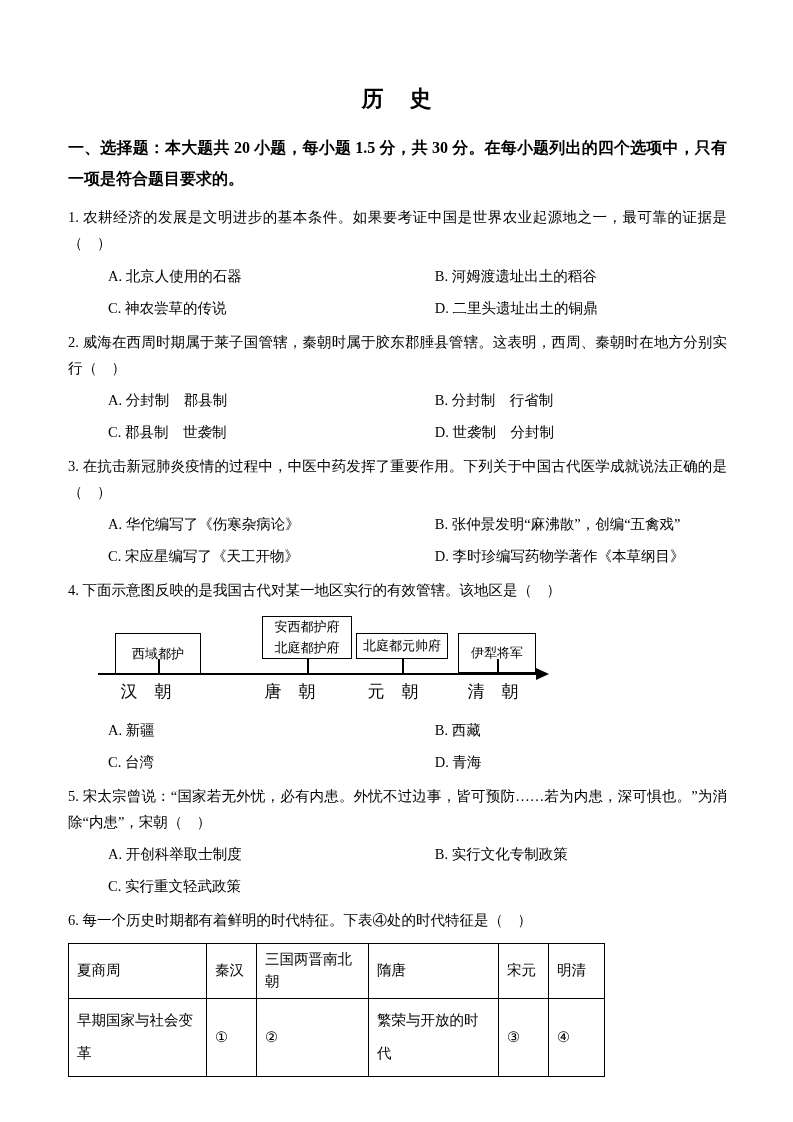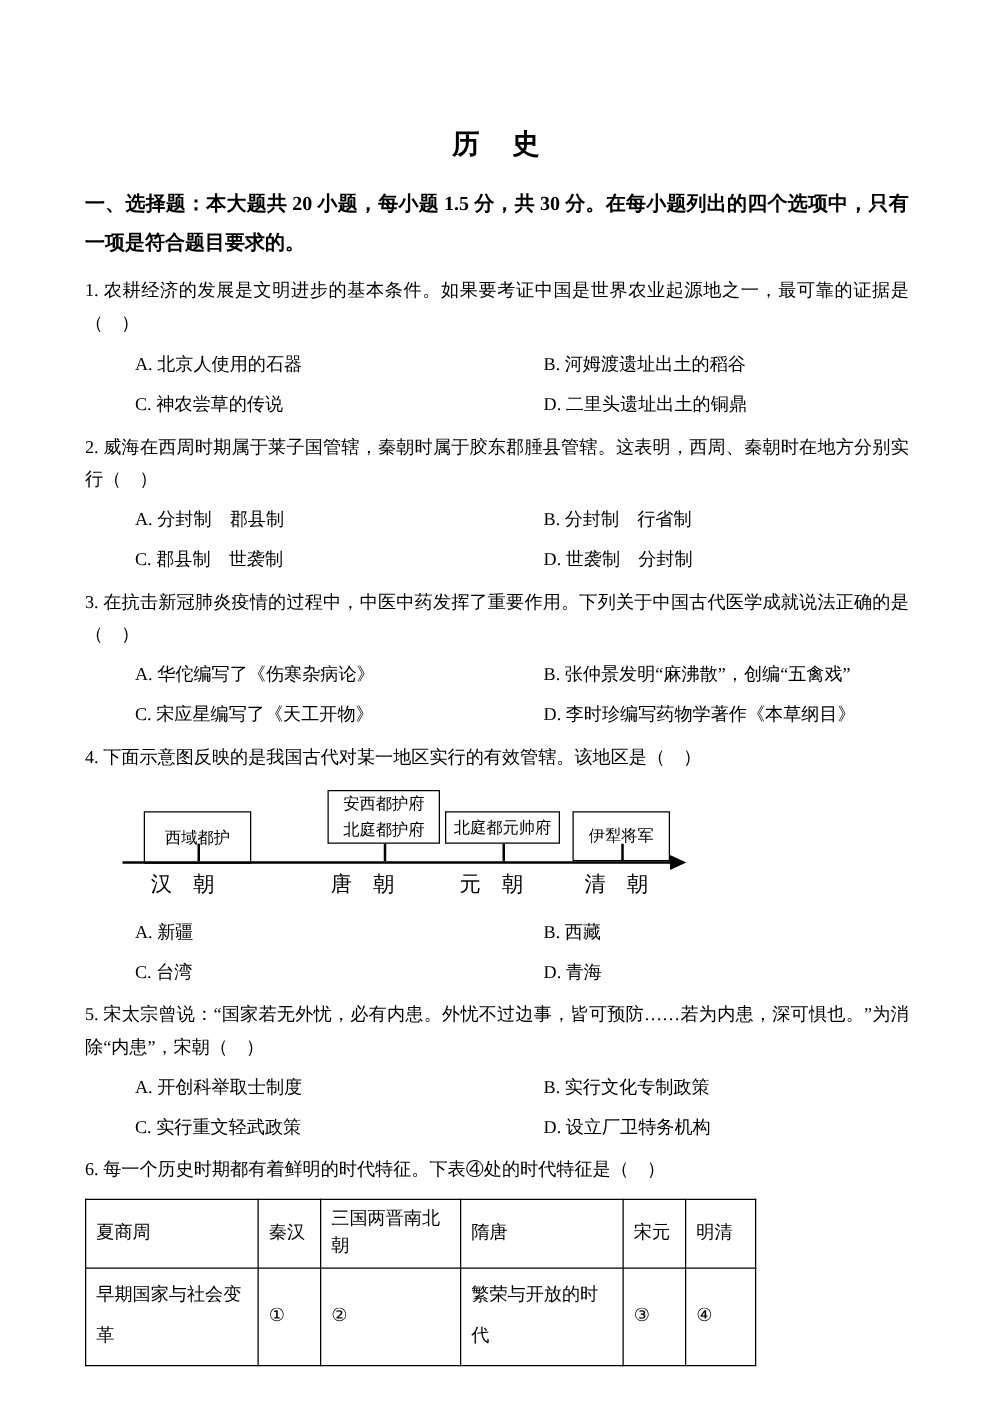--- a/index.html
+++ b/index.html
@@ -7,21 +7,21 @@
   .page{
     position:relative;
     width:793px;height:1122px;
     background:#fff;color:#000;
     font-family:"Liberation Serif","DejaVu Serif",serif;
     font-size:14.5px;
     padding:84px 66px 0 68px;
     overflow:hidden;
   }
   .title{
-    margin:16px 0 18px 0;
+    margin:0 0 18px 0;
     text-align:center;
     font-size:22px;
     font-weight:700;
     letter-spacing:2px;
   }
   .intro{
     margin:0;
     font-weight:700;
     font-size:16px;
     line-height:1.95;
@@ -163,21 +163,20 @@
       <span class="opt">D. 青海</span>
     </div>
   </div>
 
   <div class="question">
     <p class="stem">5. 宋太宗曾说：“国家若无外忧，必有内患。外忧不过边事，皆可预防……若为内患，深可惧也。”为消除“内患”，宋朝（　）</p>
     <div class="options">
       <span class="opt">A. 开创科举取士制度</span>
       <span class="opt">B. 实行文化专制政策</span>
       <span class="opt">C. 实行重文轻武政策</span>
-      <span class="opt">D. 设立厂卫特务机构</span>
     </div>
   </div>
 
   <div class="question">
     <p class="stem">6. 每一个历史时期都有着鲜明的时代特征。下表④处的时代特征是（　）</p>
     <table class="q6-table">
       <colgroup>
         <col style="width:138px">
           <col style="width:50px">
           <col style="width:112px">

